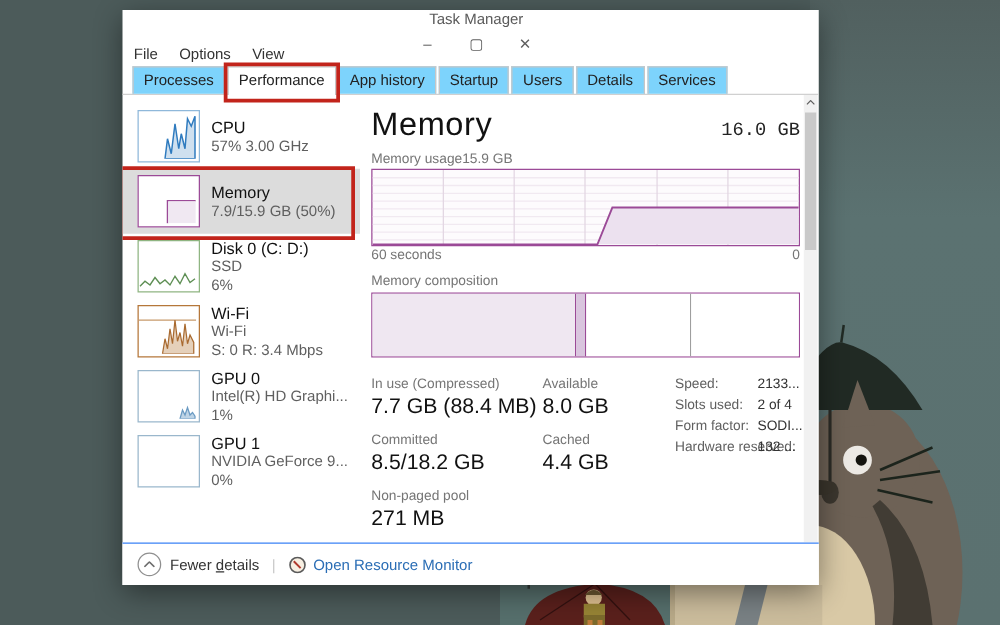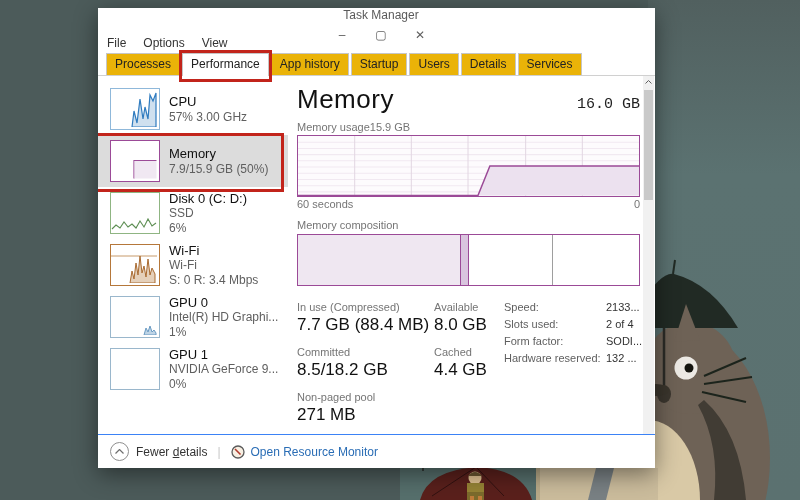--- a/index.html
+++ b/index.html
@@ -22,21 +22,21 @@
   .titlebar{height:26px;display:flex;align-items:center;padding-left:9px;flex-direction:column;}
   .title-icon{width:15px;height:13px;margin-right:6px;}
   .title-text{font-size:12px;color:#5a5a5a;flex:1;}
   .caption-buttons{display:flex;height:26px;}
   .cap-btn{width:39px;height:26px;display:flex;align-items:center;justify-content:center;
     font-size:12px;color:#5f5f5f;cursor:default;}
   .menubar{height:18px;display:flex;align-items:center;padding-left:9px;font-size:12px;color:#333;}
   .menu-item{margin-right:17px;}
   .tabbar{height:23px;display:flex;align-items:flex-end;padding-left:8px;
     border-bottom:1px solid #d0d0d0;position:relative;}
-  .tab{font-size:12px;color:#222;background:#eab308;border:1px solid #c6c6c6;border-bottom:none;
+  .tab{font-size:12px;color:#222;background:#7dd3fc;border:1px solid #c6c6c6;border-bottom:none;
     padding:3px 8px 4px 8px;margin-right:2px;position:relative;white-space:nowrap;}
   .tab.active{background:#fff;z-index:2;padding-bottom:5px;margin-bottom:-1px;}
   .anno{position:absolute;border:3px solid #c2241b;pointer-events:none;z-index:30;}
   .anno-tab{inset:-4px -4px -6px -4px;}
   .anno-mem{left:-3px;top:-2px;width:183px;height:53px;}
 
   
   .content{position:absolute;left:0;top:67px;right:0;bottom:33px;overflow:hidden;}
   .sidebar{position:absolute;left:0;top:8px;width:190px;bottom:0;}
   .side-item{height:52px;display:flex;align-items:center;padding-left:12px;position:relative;}
@@ -61,21 +61,21 @@
   .seg-standby{width:24.5%;background:#fff;border-right:1px solid #9e9e9e;}
   .seg-free{flex:1;background:#fff;}
 
   .stats-area{display:flex;margin-top:15px;}
   .stats-grid{display:grid;grid-template-columns:137px 75px;grid-auto-rows:auto;column-gap:0;}
   .stat{margin-bottom:11px;}
   .stat-label{font-size:11px;color:#757575;}
   .stat-value{font-size:17px;color:#111;margin-top:2px;white-space:nowrap;}
   .details-grid{margin-left:-5px;display:grid;grid-template-columns:102px 46px;column-gap:0;
     row-gap:5px;font-size:11px;align-content:start;}
-  .det-label{color:#5f5f5f;white-space:nowrap;}
+  .det-label{color:#5f5f5f;white-space:nowrap;margin-left:36px;}
   .det-value{color:#333;white-space:nowrap;}
 
   
   .scrollbar{position:absolute;right:1px;top:68px;bottom:34px;width:11px;background:#f1f1f1;}
   .sb-arrow{height:12px;display:flex;align-items:center;justify-content:center;}
   .sb-thumb{position:absolute;left:1px;right:1px;top:14px;height:110px;background:#c9c9c9;}
 
   
   .footer{position:absolute;left:0;right:0;bottom:0;height:33px;border-top:1px solid #3b82f6;
     display:flex;align-items:center;padding-left:12px;font-size:12px;background:#fff;}

